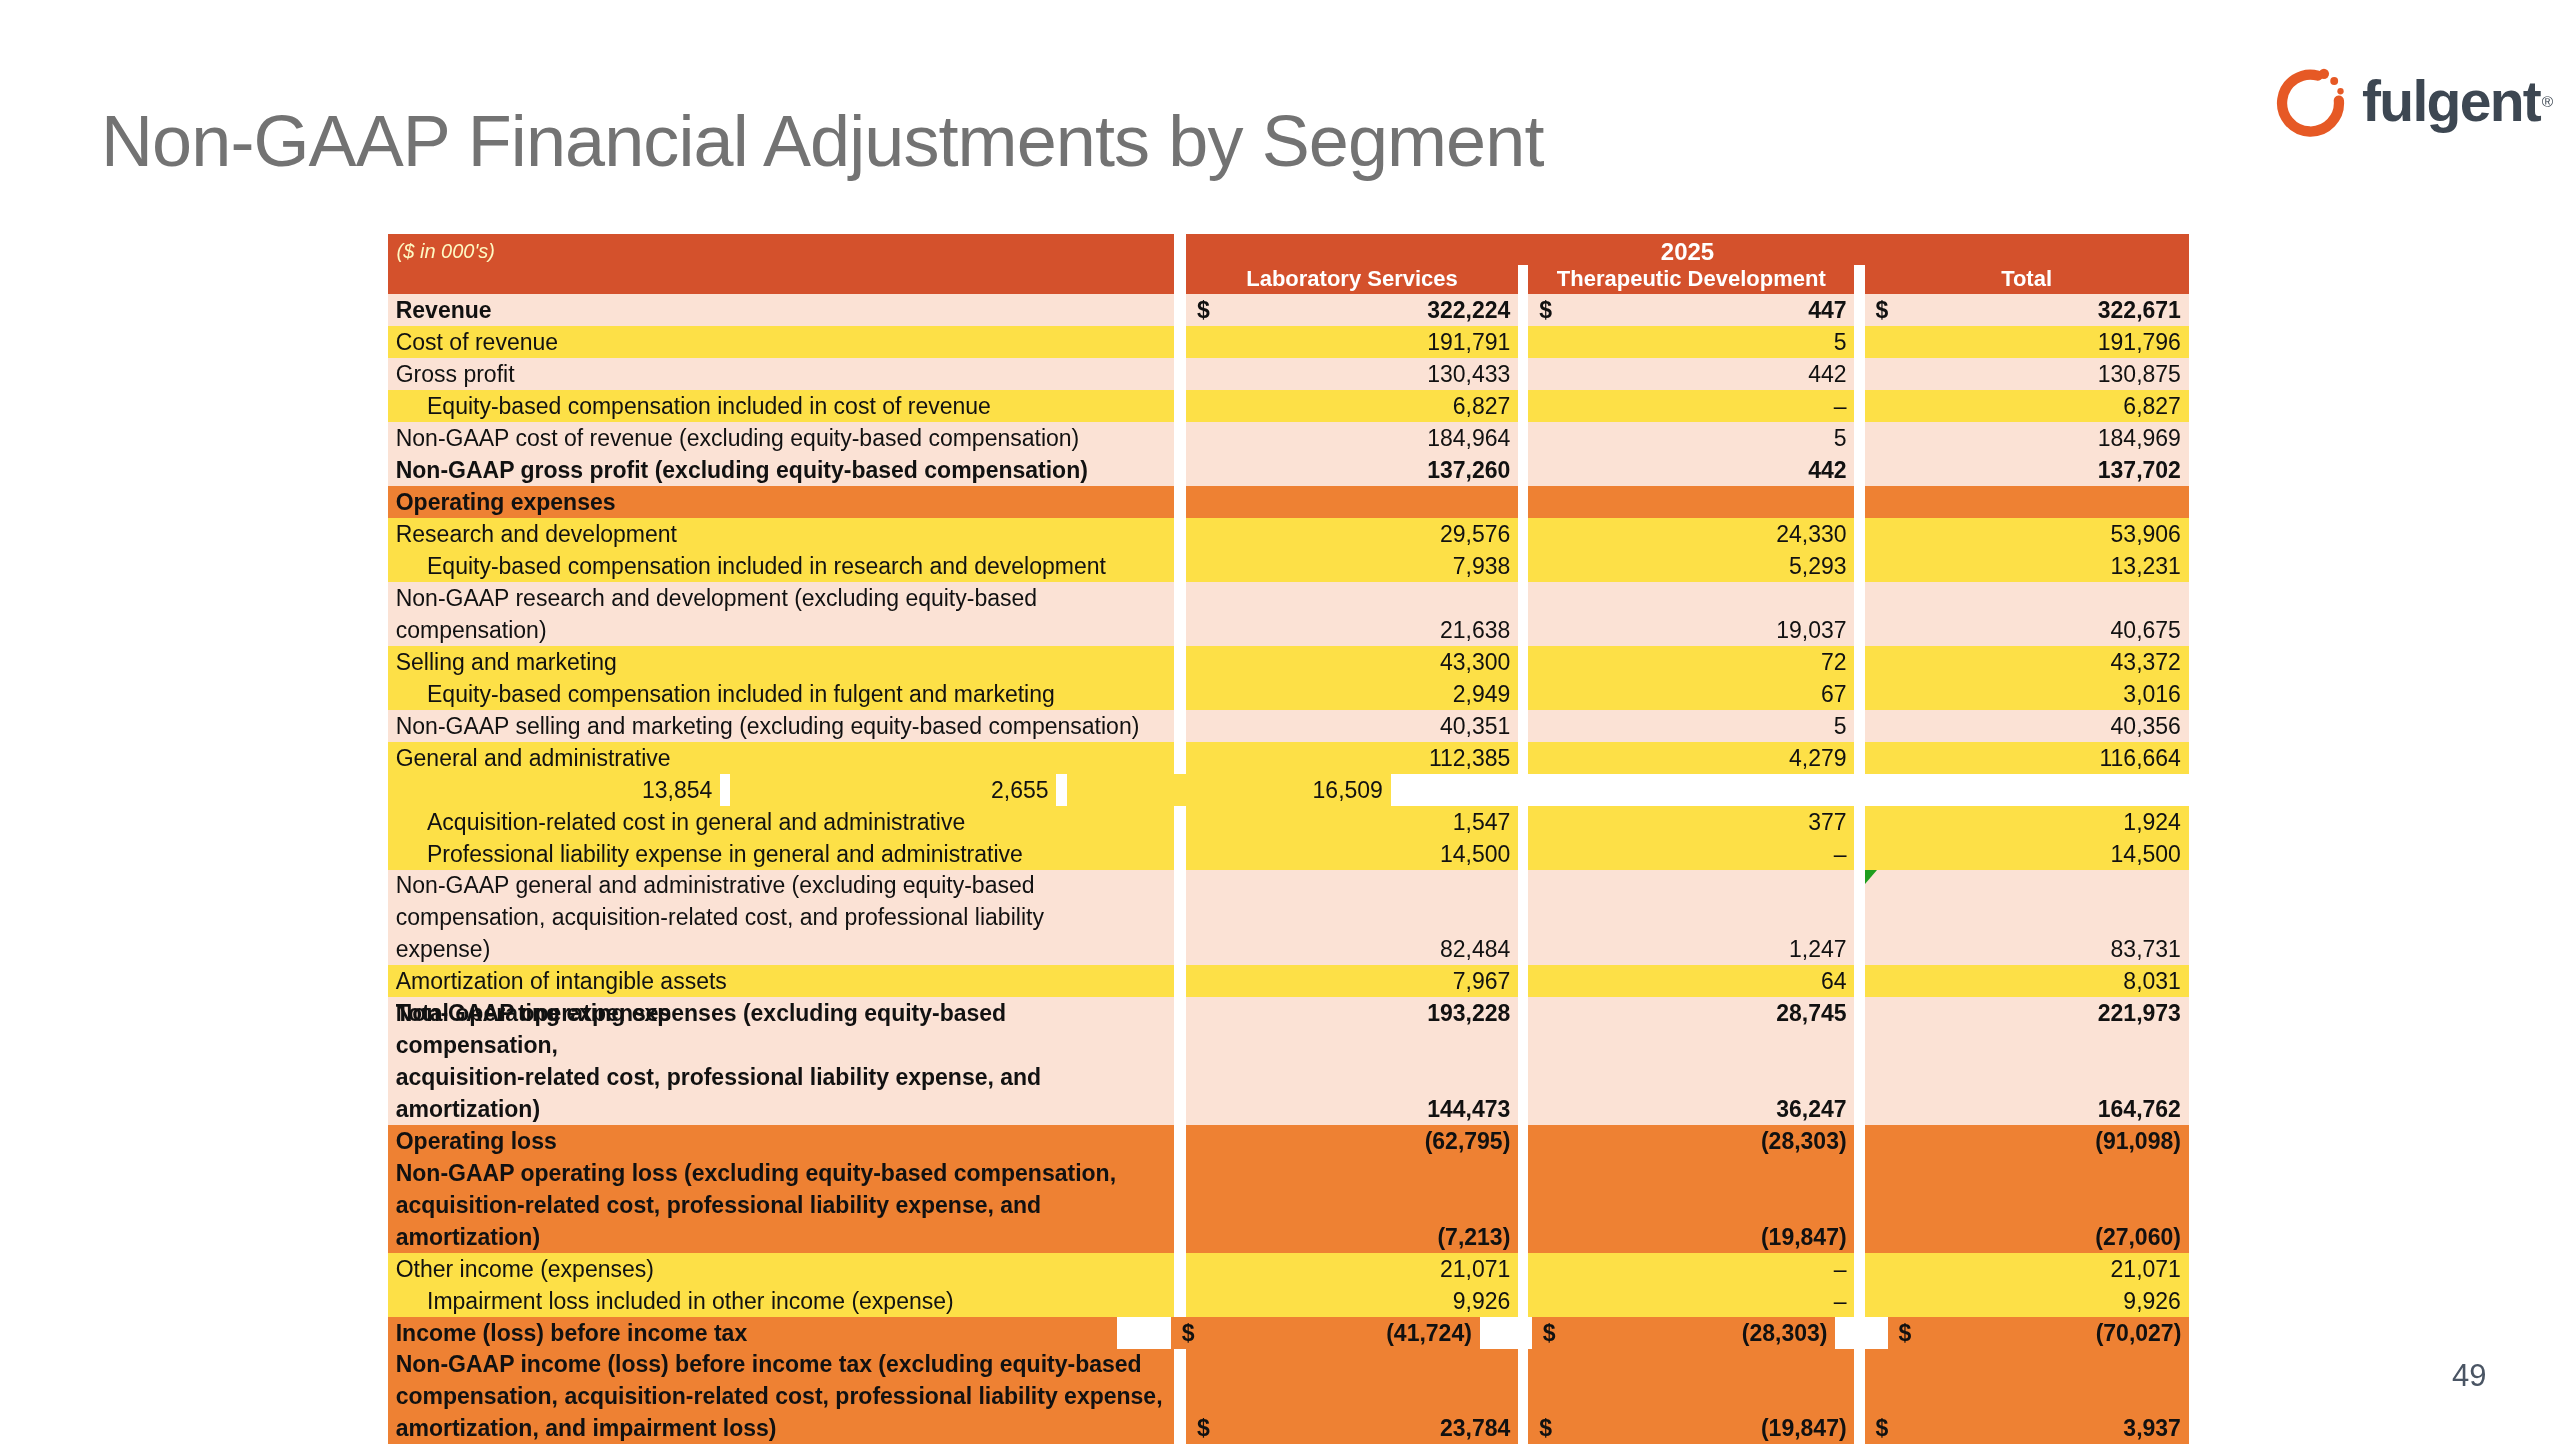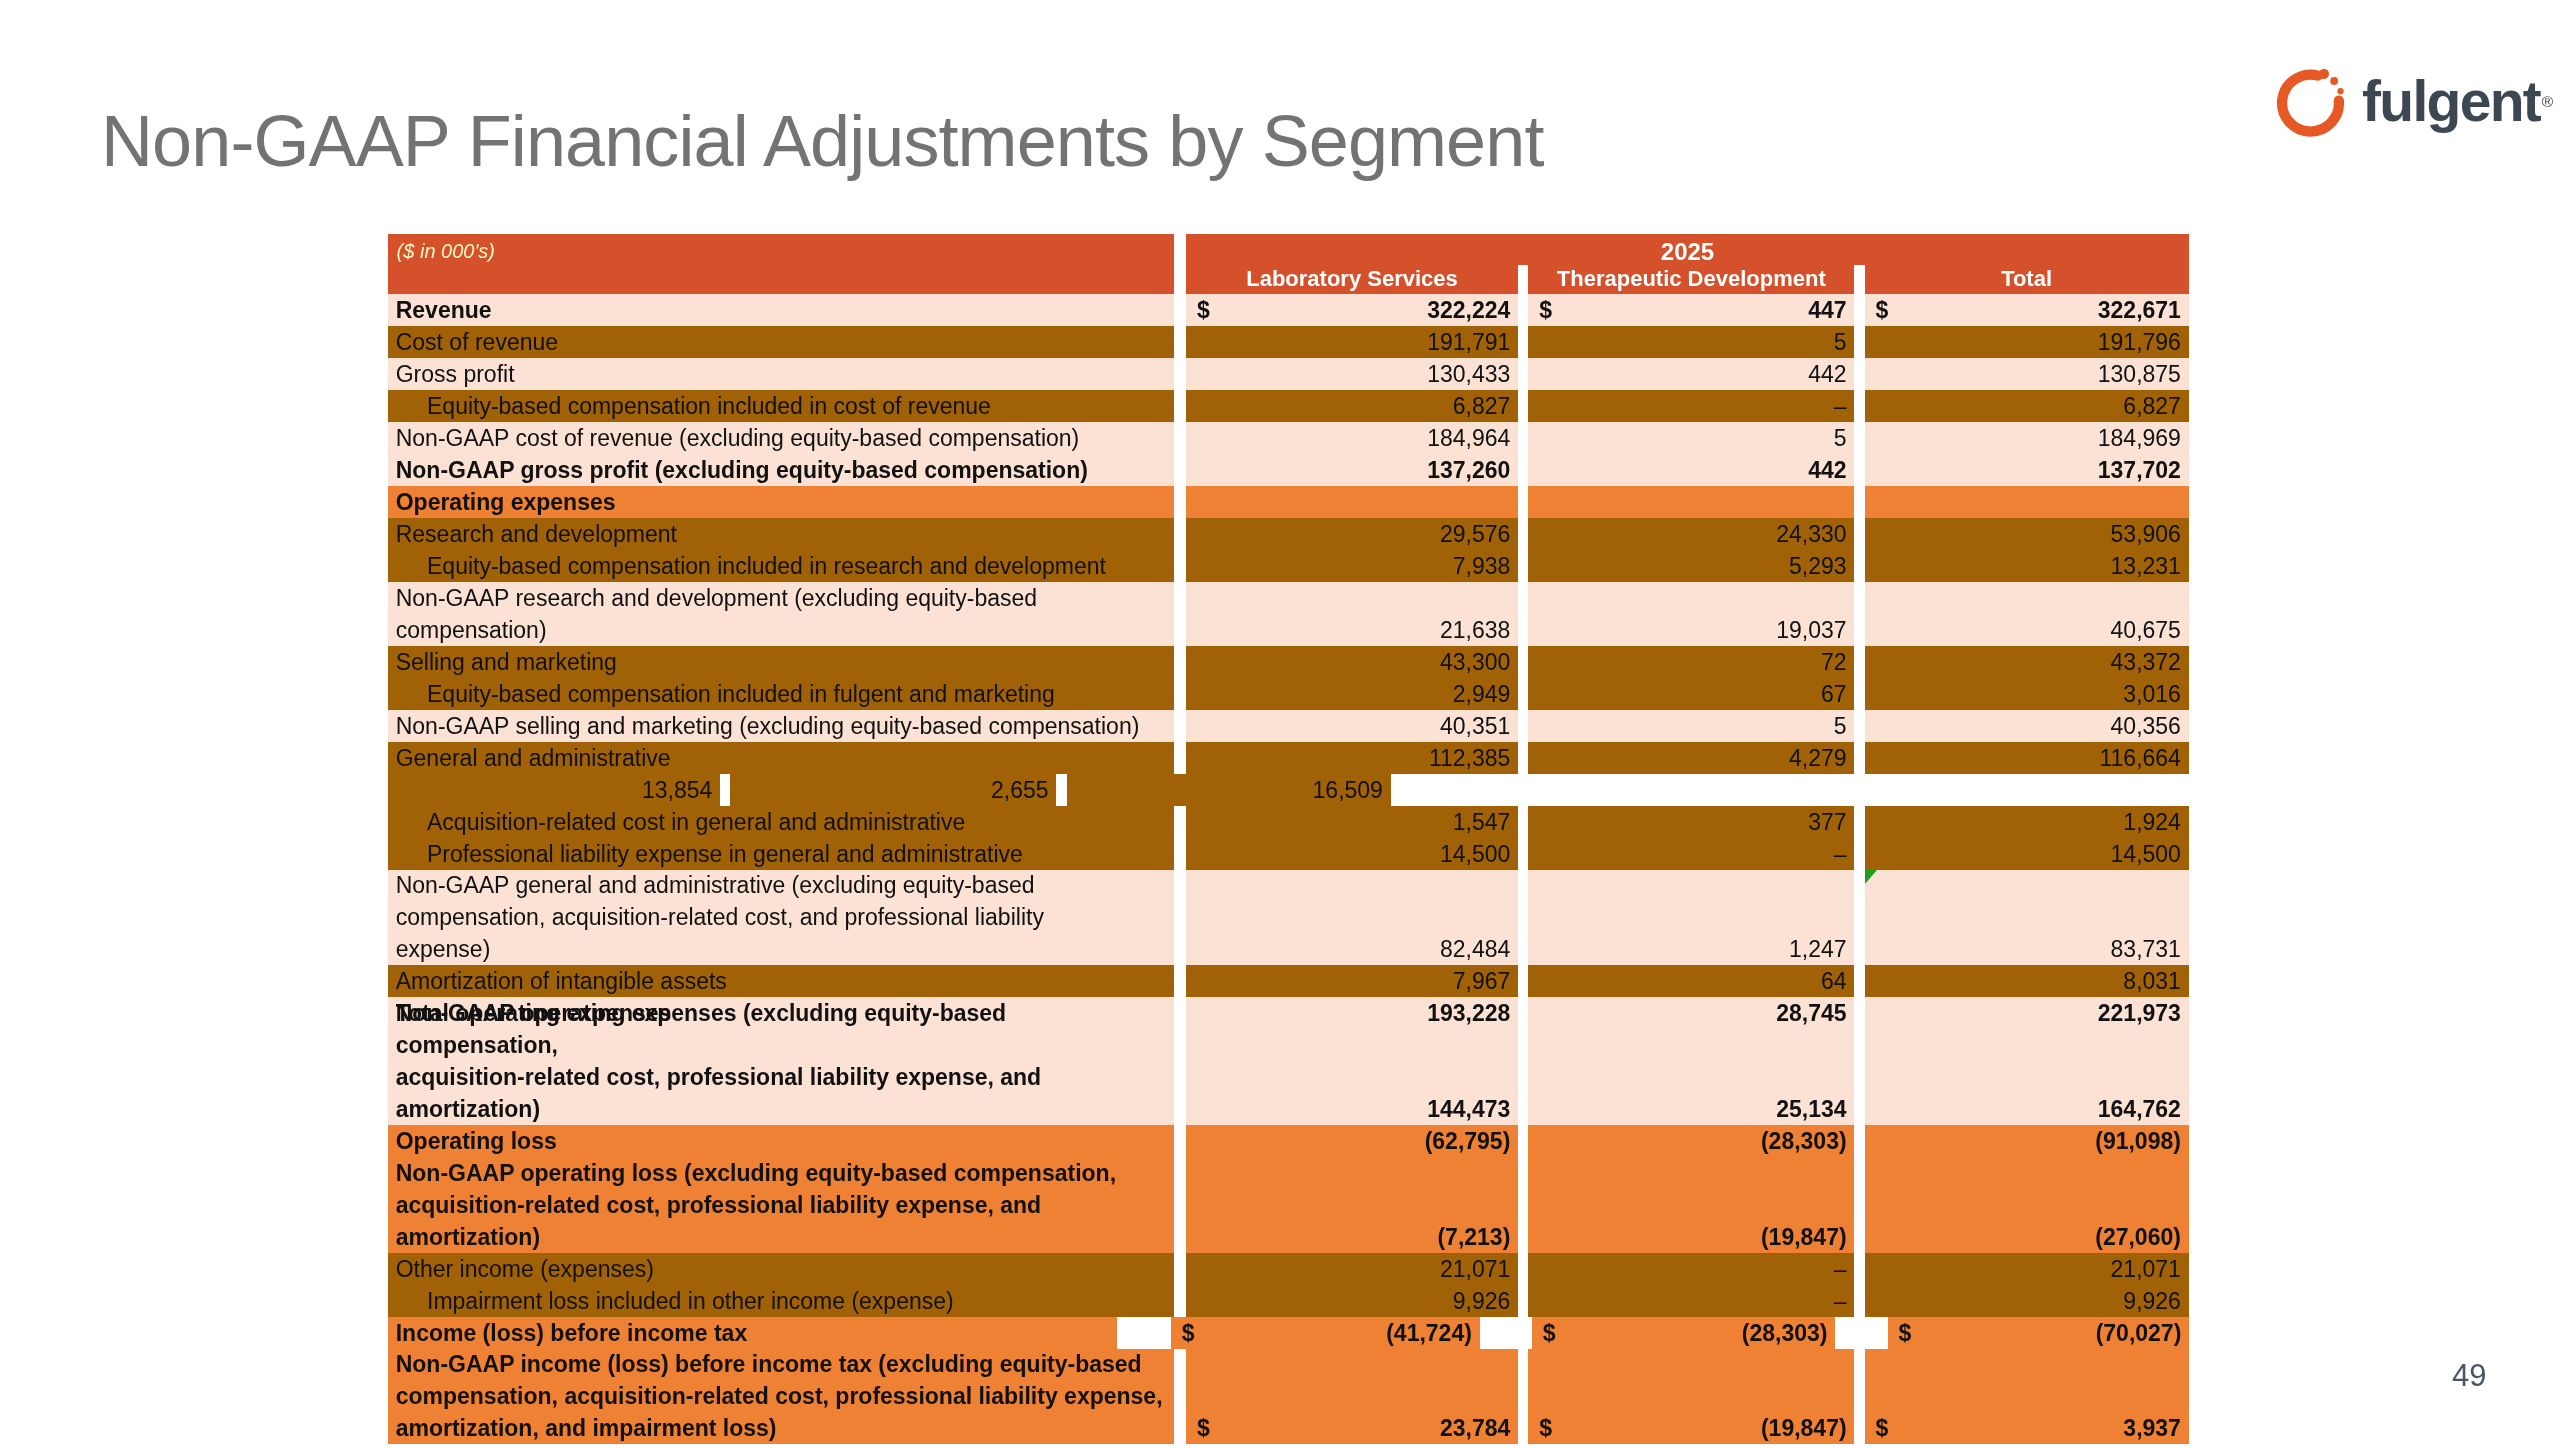--- a/index.html
+++ b/index.html
@@ -37,21 +37,21 @@
   
   .trow{display:flex;}
   .trow .label{width:786px;margin-right:12px;padding-left:7.7px;display:flex;align-items:flex-end;
                white-space:pre-line;line-height:32px;}
   .trow .label.ind{padding-left:39px;}
   .trow .val{display:flex;justify-content:space-between;align-items:flex-end;line-height:32px;
              padding:0 7.7px 0 11px;position:relative;}
   .b{font-weight:700;}
   .trow.pink  .cell{background:#FBE2D5;}
   .trow.orange .cell{background:#EE8133;}
-  .trow.white .cell{background:#a16207;}
+  .trow.white .cell{background:#fde047;}
   .marker{position:absolute;top:0;left:0;width:0;height:0;
           border-top:14.6px solid #1E9E1E;border-right:12px solid transparent;}
 </style>
 </head>
 <body>
 
 <div id="page">
 
   <div id="title">Non-GAAP Financial Adjustments by Segment</div>
 
@@ -399,21 +399,21 @@
         </div>
         <div class="trow pink" style="height: 64px;">
           <div class="cell label b">Non-GAAP operating expenses (excluding equity-based compensation,
 acquisition-related cost, professional liability expense, and amortization)</div>
           <div class="cell val w0 b">
             <div class="dollar"></div>
             <div class="num">144,473</div>
           </div>
           <div class="cell val w1 b">
             <div class="dollar"></div>
-            <div class="num">25,134</div>
+            <div class="num">36,247</div>
           </div>
           <div class="cell val w2 b">
             <div class="dollar"></div>
             <div class="num">164,762</div>
           </div>
         </div>
         <div class="trow orange" style="height: 32px;">
           <div class="cell label b">Operating loss</div>
           <div class="cell val w0 b">
             <div class="dollar"></div>

